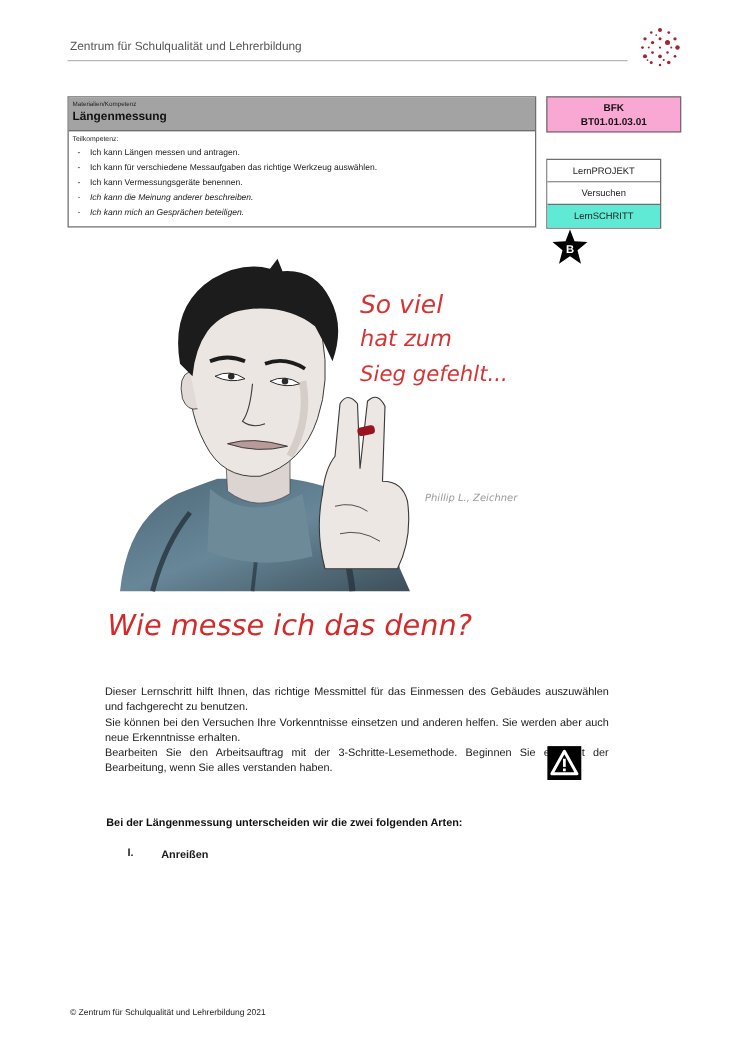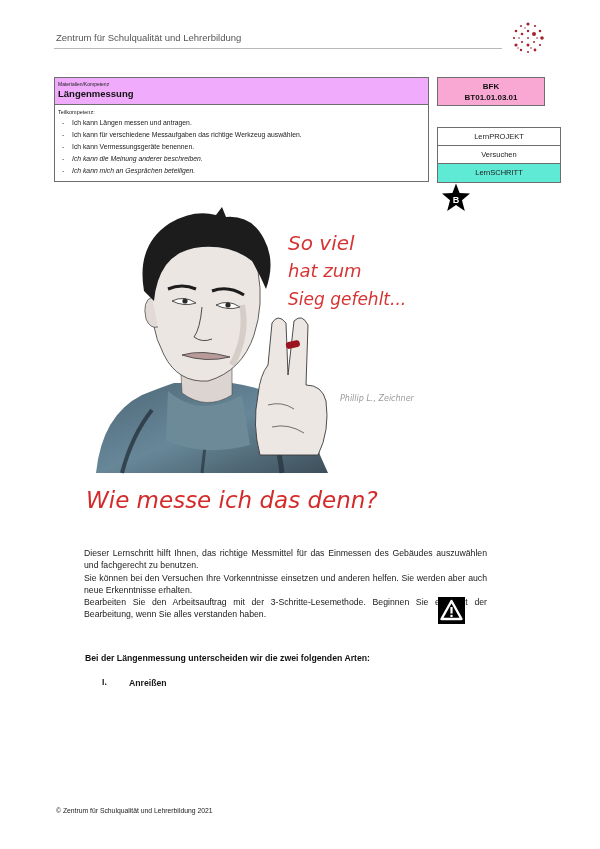--- a/index.html
+++ b/index.html
@@ -4,34 +4,34 @@
   <style>
     * { box-sizing: border-box; margin: 0; padding: 0; }
     html, body { width: 600px; height: 849px; background: #ffffff; overflow: hidden; }
     body { position: relative; font-family: "Liberation Sans", "DejaVu Sans", sans-serif; color: #1a1a1a; }
 
     .header-title { position: absolute; left: 56px; top: 32px; font-size: 9.5px; color: #555; }
     .header-rule { position: absolute; left: 54px; top: 48px; width: 448px; height: 1px; background: #b8b8b8; }
     .logo { position: absolute; left: 509px; top: 20px; width: 38px; height: 36px; }
 
     .comp-box { position: absolute; left: 54px; top: 77px; width: 375px; height: 105px; border: 1px solid #6e6e6e; background: #fff; }
-    .comp-head { background: #f0abfc; height: 27px; border-bottom: 1px solid #6e6e6e; padding: 3px 3px 0 3px; }
+    .comp-head { background: #a3a3a3; height: 27px; border-bottom: 1px solid #6e6e6e; padding: 3px 3px 0 3px; }
     .comp-small { font-size: 5px; color: #222; line-height: 6px; }
     .comp-title { font-size: 9.5px; font-weight: bold; color: #111; line-height: 13px; }
     .comp-body { padding: 3px 3px 0 3px; }
     .comp-sub { font-size: 5.5px; color: #222; line-height: 8px; margin-bottom: 1px; }
     .comp-list { list-style: none; }
     .comp-list li { font-size: 6.8px; line-height: 12px; color: #222; padding-left: 4px; }
     .comp-list li .dash { display: inline-block; width: 10px; }
     .comp-list li.it { font-style: italic; }
 
     .code-box { position: absolute; left: 437px; top: 77px; width: 108px; height: 29px; background: #f9a8d4; border: 1px solid #6e6e6e; text-align: center; padding-top: 3px; }
     .code-box div { font-size: 8px; font-weight: bold; line-height: 11px; color: #111; }
 
-    .nav-stack { position: absolute; left: 437px; top: 127px; width: 124px; border: 1px solid #6e6e6e; }
+    .nav-stack { position: absolute; left: 437px; top: 127px; width: 92px; border: 1px solid #6e6e6e; }
     .nav-item { height: 18px; line-height: 17px; text-align: center; font-size: 7.5px; color: #222; border-bottom: 1px solid #6e6e6e; background: #fff; }
     .nav-item:last-child { border-bottom: none; }
     .nav-item.active { background: #5eead4; font-weight: normal; }
 
     .star { position: absolute; left: 441px; top: 183px; width: 30px; height: 29px; }
 
     .illus { position: absolute; left: 82px; top: 205px; width: 356px; height: 318px; }
 
     .intro { position: absolute; left: 56px; top: 547px; width: 403px; font-size: 8.7px; line-height: 12.3px; color: #1a1a1a; text-align: justify; margin-left: 28px; }
     .intro p { margin: 0; }

